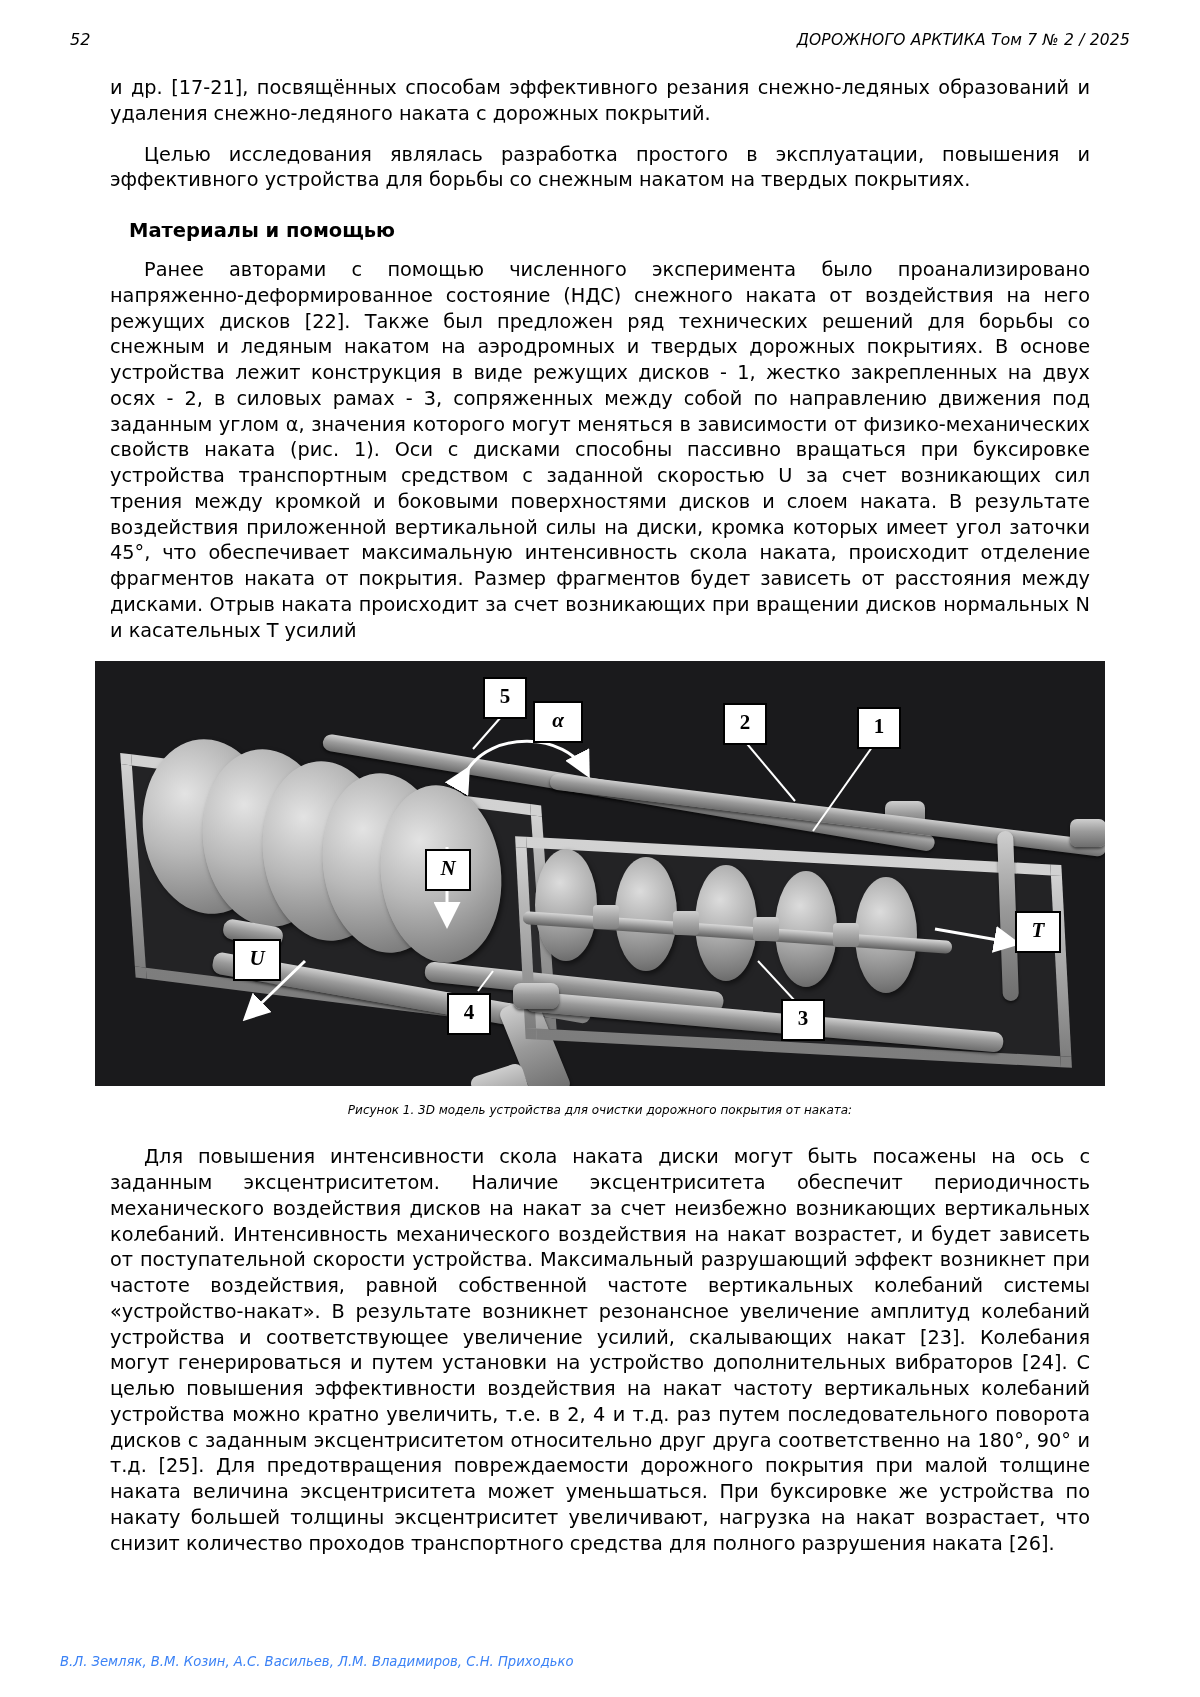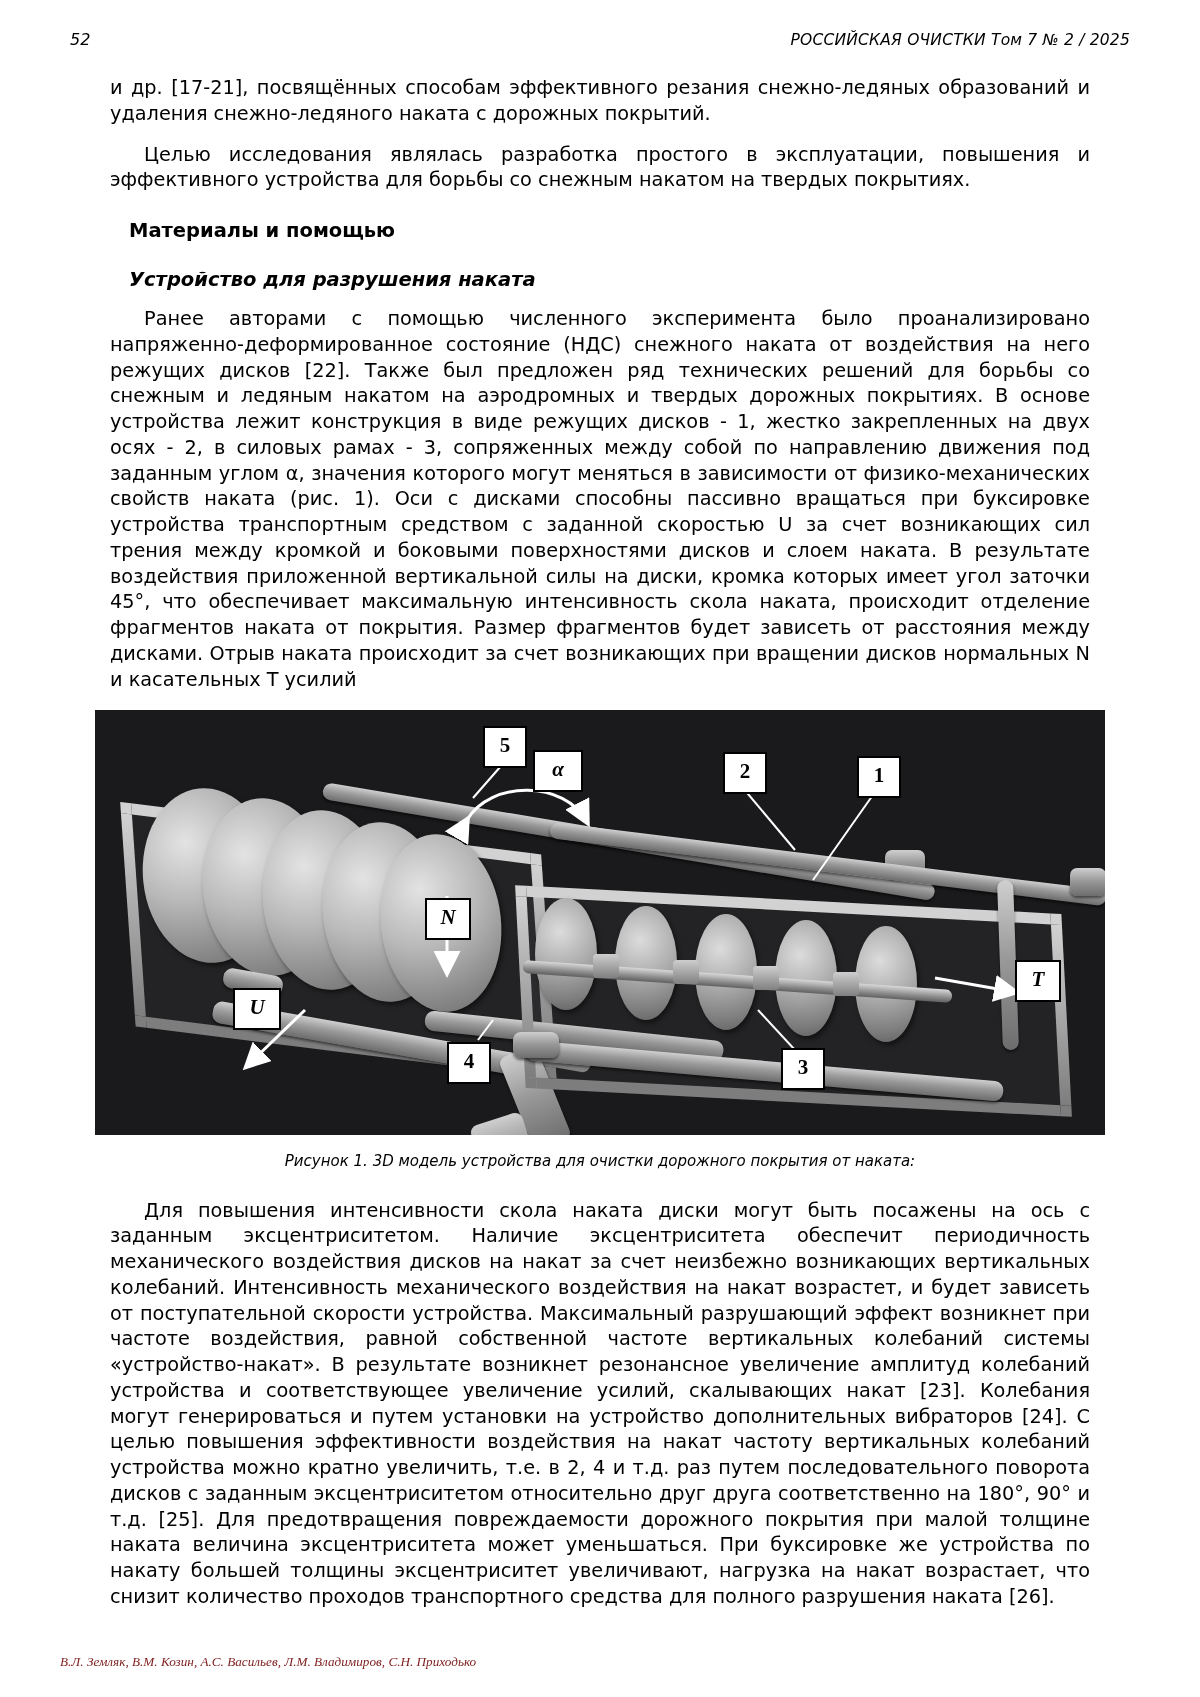--- a/index.html
+++ b/index.html
@@ -133,61 +133,59 @@
     text-align: center;
     font-family: "Liberation Serif", serif;
   }
   .callout.italic {
     font-style: italic;
     font-family: "Liberation Serif", serif;
   }
   .arrow-svg { position:absolute; overflow: visible;}
   figcaption {
     margin-top: 16px;
-    font-size: 15px;
+    font-size: 12px;
     font-style: italic;
     text-align: center;
     line-height: 1.35;
   }
   
   .footer {
     position: absolute;
     left: 60px;
     bottom: 26px;
     width: 1060px;
     font-style: italic;
     font-size: 13.2px;
     line-height: 1.4;
-    color: #7f1d1d;
-    font-family: Liberation Serif, serif;
+    color: #3b82f6;
   }
   .footer .authors { font-style: italic; }
   .footer .title { font-style: italic; text-transform: uppercase; }
 </style>
 </head>
 <body>
 
 <div class="page">
 
   <div class="runhead">
     <div class="folio">52</div>
     <div class="journal">
-      <span class="jname">РОССИЙСКАЯ ОЧИСТКИ</span>
+      <span class="jname">ДОРОЖНОГО АРКТИКА</span>
       <span class="jvol">Том 7 № 2 / 2025</span>
     </div>
   </div>
 
   <div class="col">
 
     <p class="body">и др. [17-21], посвящённых способам эффективного резания снежно-ледяных образований и удаления снежно-ледяного наката с дорожных покрытий.</p>
     <p class="body indent">Целью исследования являлась разработка простого в эксплуатации, повышения и эффективного устройства для борьбы со снежным накатом на твердых покрытиях.</p>
 
     <h2 class="section">Материалы и помощью</h2>
 
-    <h3 class="subsection">Устройство для разрушения наката</h3>
 
     <p class="body indent">Ранее авторами с помощью численного эксперимента было проанализировано напряженно-деформированное состояние (НДС) снежного наката от воздействия на него режущих дисков [22]. Также был предложен ряд технических решений для борьбы со снежным и ледяным накатом на аэродромных и твердых дорожных покрытиях. В основе устройства лежит конструкция в виде режущих дисков - 1, жестко закрепленных на двух осях - 2, в силовых рамах - 3, сопряженных между собой по направлению движения под заданным углом α, значения которого могут меняться в зависимости от физико-механических свойств наката (рис. 1). Оси с дисками способны пассивно вращаться при буксировке устройства транспортным средством с заданной скоростью U за счет возникающих сил трения между кромкой и боковыми поверхностями дисков и слоем наката. В результате воздействия приложенной вертикальной силы на диски, кромка которых имеет угол заточки 45°, что обеспечивает максимальную интенсивность скола наката, происходит отделение фрагментов наката от покрытия. Размер фрагментов будет зависеть от расстояния между дисками. Отрыв наката происходит за счет возникающих при вращении дисков нормальных N и касательных T усилий</p>
 
     <figure class="fig">
       <div class="figbox">
         <div class="scene">
 
           <div class="beam" style="left:228px; top:72px; width:620px; height:17px; transform: rotate(9.5deg); transform-origin: 0 50%;"></div>
           <div class="beam" style="left:790px; top:140px; width:40px; height:28px; border-radius:7px;"></div>
 

